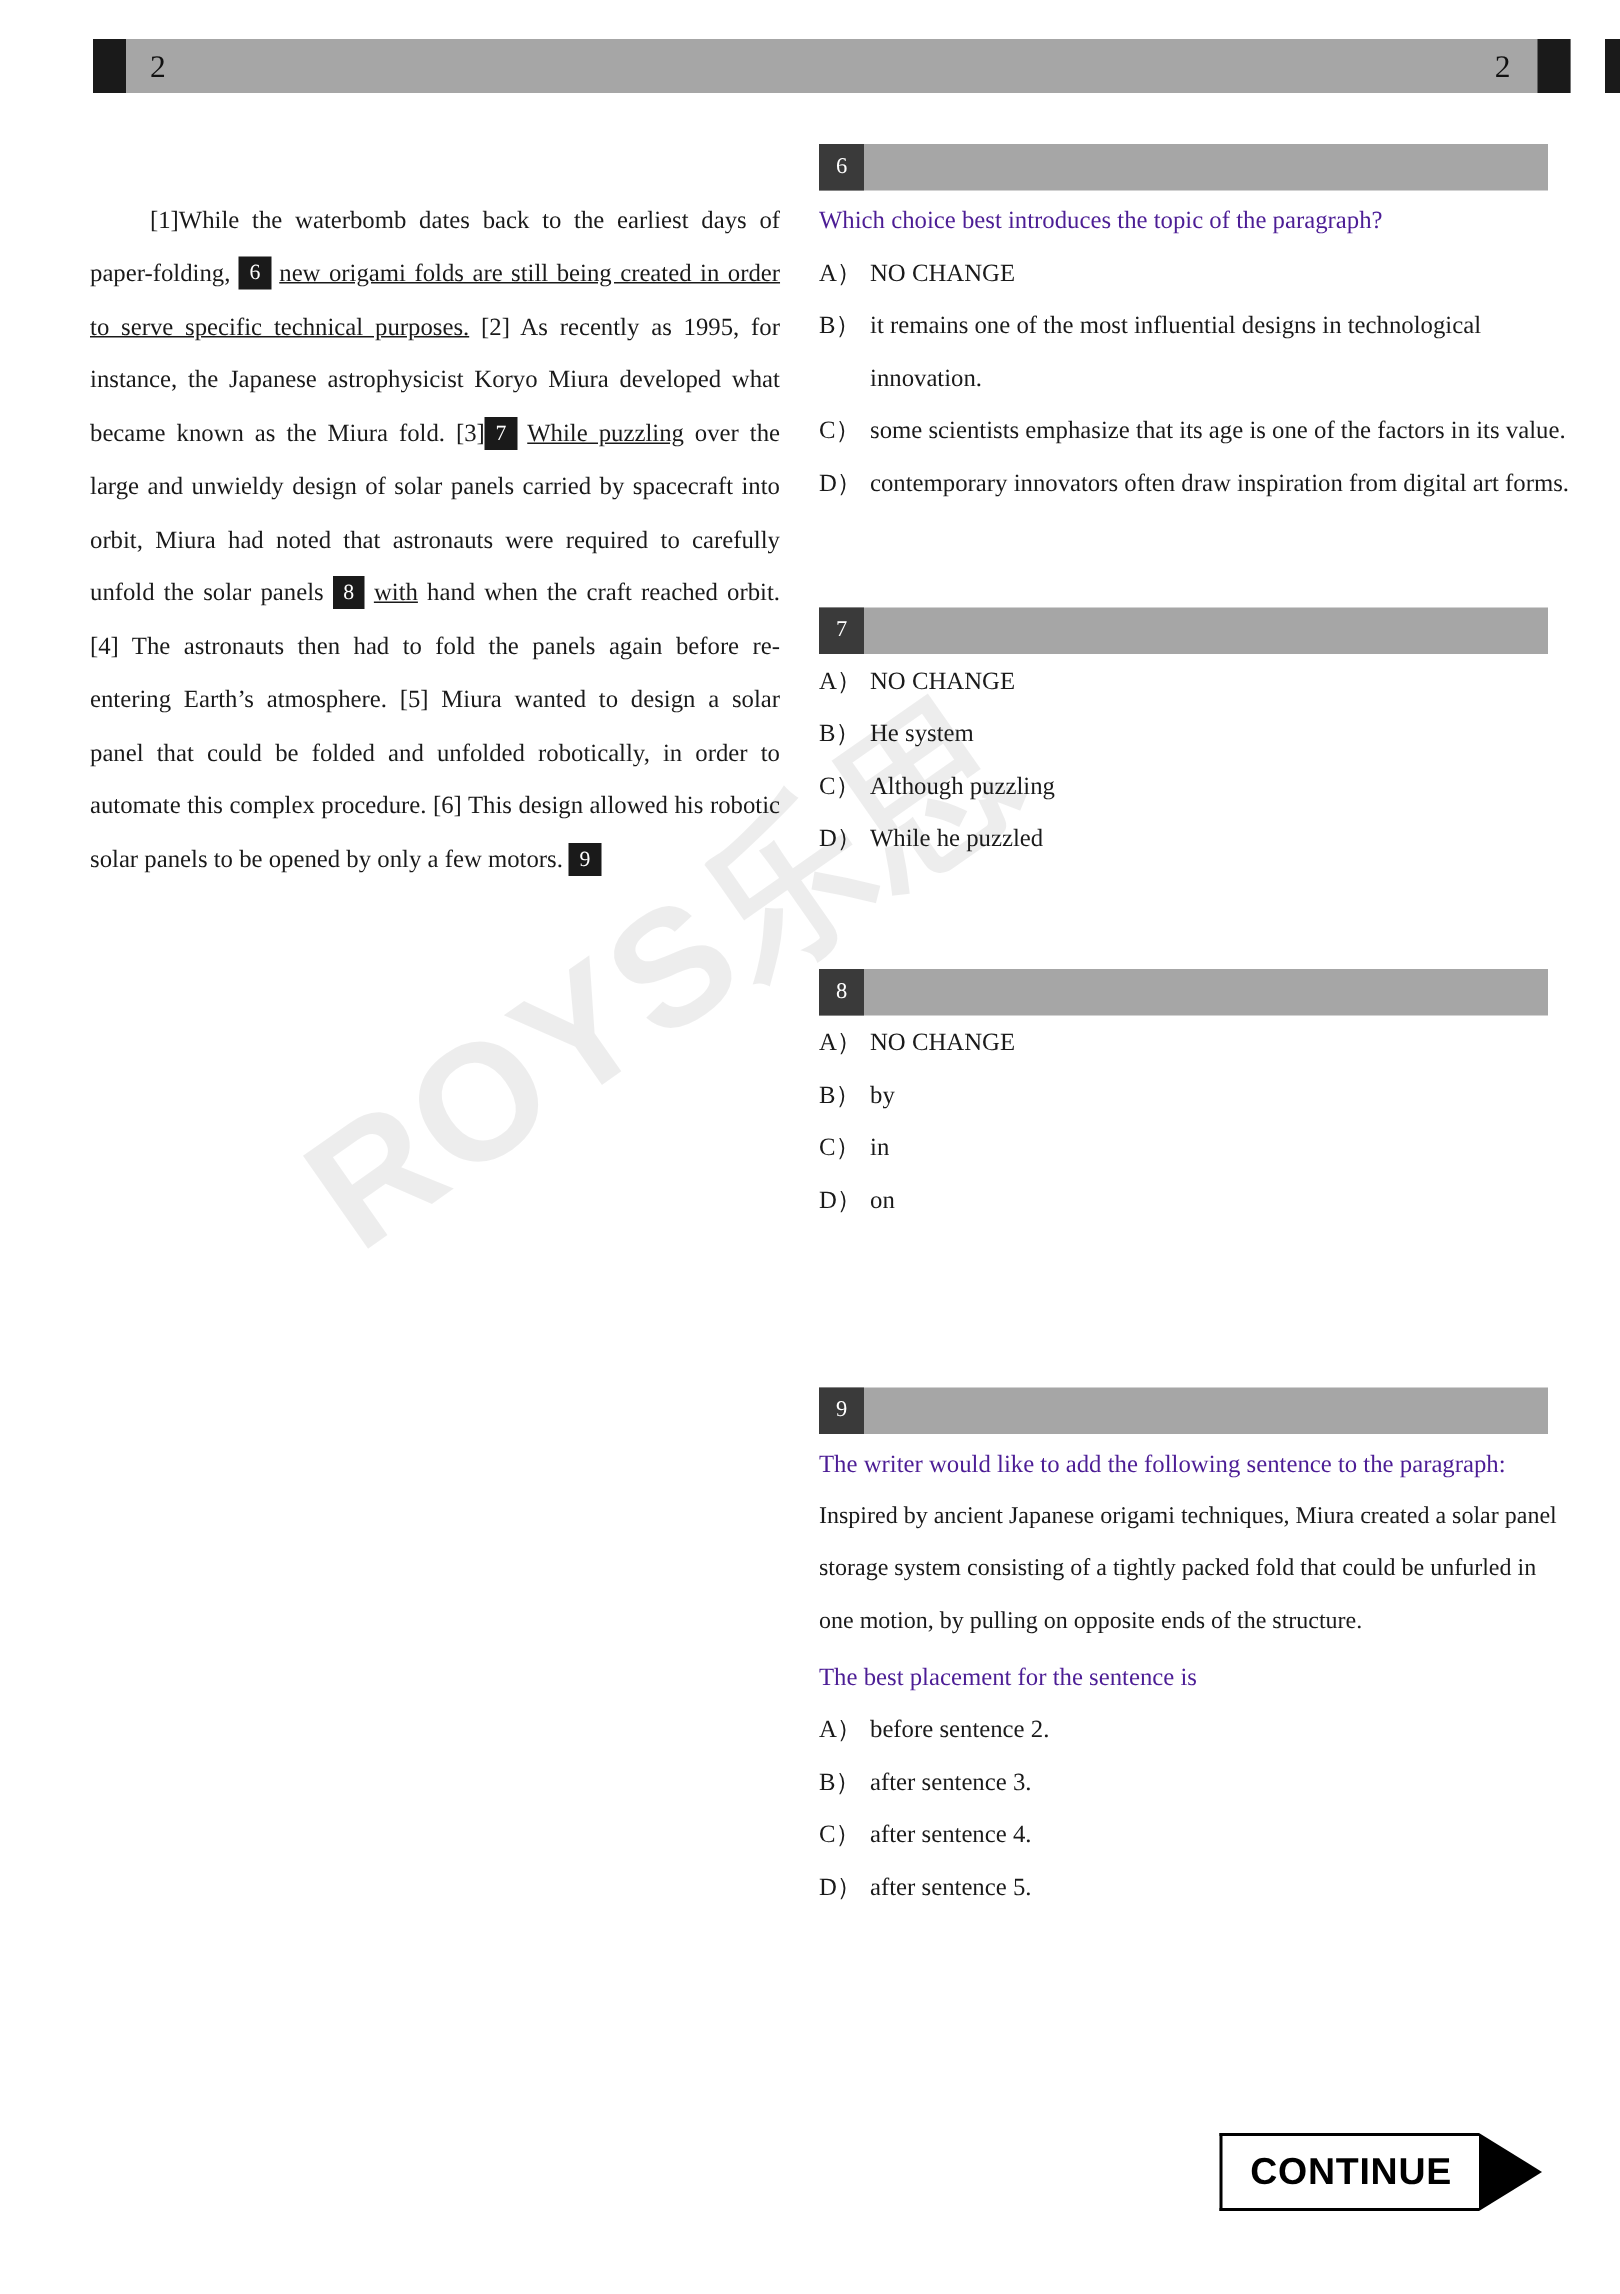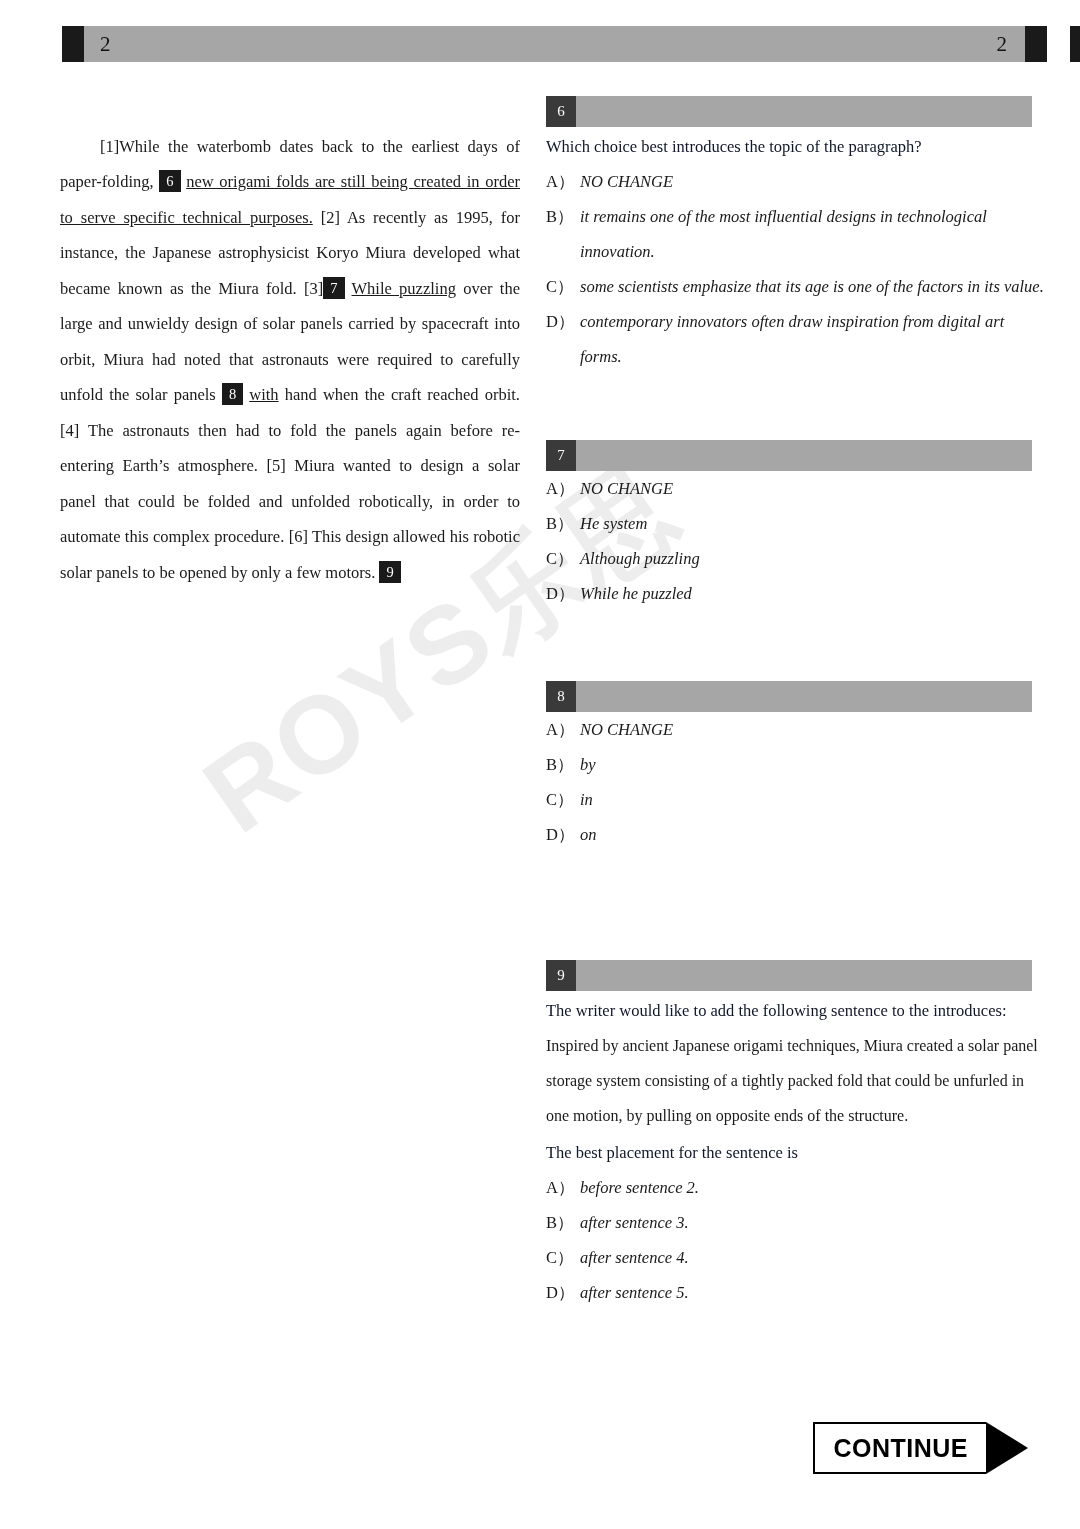--- a/index.html
+++ b/index.html
@@ -104,36 +104,35 @@
     font-size: 15px;
     display: flex;
     align-items: center;
     justify-content: center;
     font-family: "Liberation Serif", serif;
   }
   .qstem {
     font-size: 16.5px;
     line-height: 35px;
     margin-top: 2px;
-    color: #0f172a;
+    color: #4c1d95;
   }
   .choice {
     font-size: 16.5px;
     line-height: 35px;
     color: #1a1a1a;
     display: flex;
     align-items: flex-start;
   }
   .choice .letter {
     flex: 0 0 auto;
     width: 34px;
   }
   .choice .ctext {
     flex: 1 1 auto;
-    font-style: italic;
   }
   .sent-add {
     font-size: 16px;
     line-height: 35px;
     color: #1a1a1a;
   }
 
   
   #q6 { margin-top: 0px; }
   #q7 { margin-top: 66px; }
@@ -282,21 +281,21 @@
     <div class="choice">
       <span class="letter">D）</span>
       <span class="ctext">on</span>
     </div>
   </div>
 
   <div class="qblock" id="q9">
     <div class="qbar">
       <div class="qnum">9</div>
     </div>
-    <div class="qstem">The writer would like to add the following sentence to the introduces:</div>
+    <div class="qstem">The writer would like to add the following sentence to the paragraph:</div>
     <div class="sent-add">Inspired by ancient Japanese origami techniques, Miura created a solar panel storage system consisting of a tightly packed fold that could be unfurled in one motion, by pulling on opposite ends of the structure.</div>
     <div class="qstem">The best placement for the sentence is</div>
     <div class="choice">
       <span class="letter">A）</span>
       <span class="ctext">before sentence 2.</span>
     </div>
     <div class="choice">
       <span class="letter">B）</span>
       <span class="ctext">after sentence 3.</span>
     </div>

